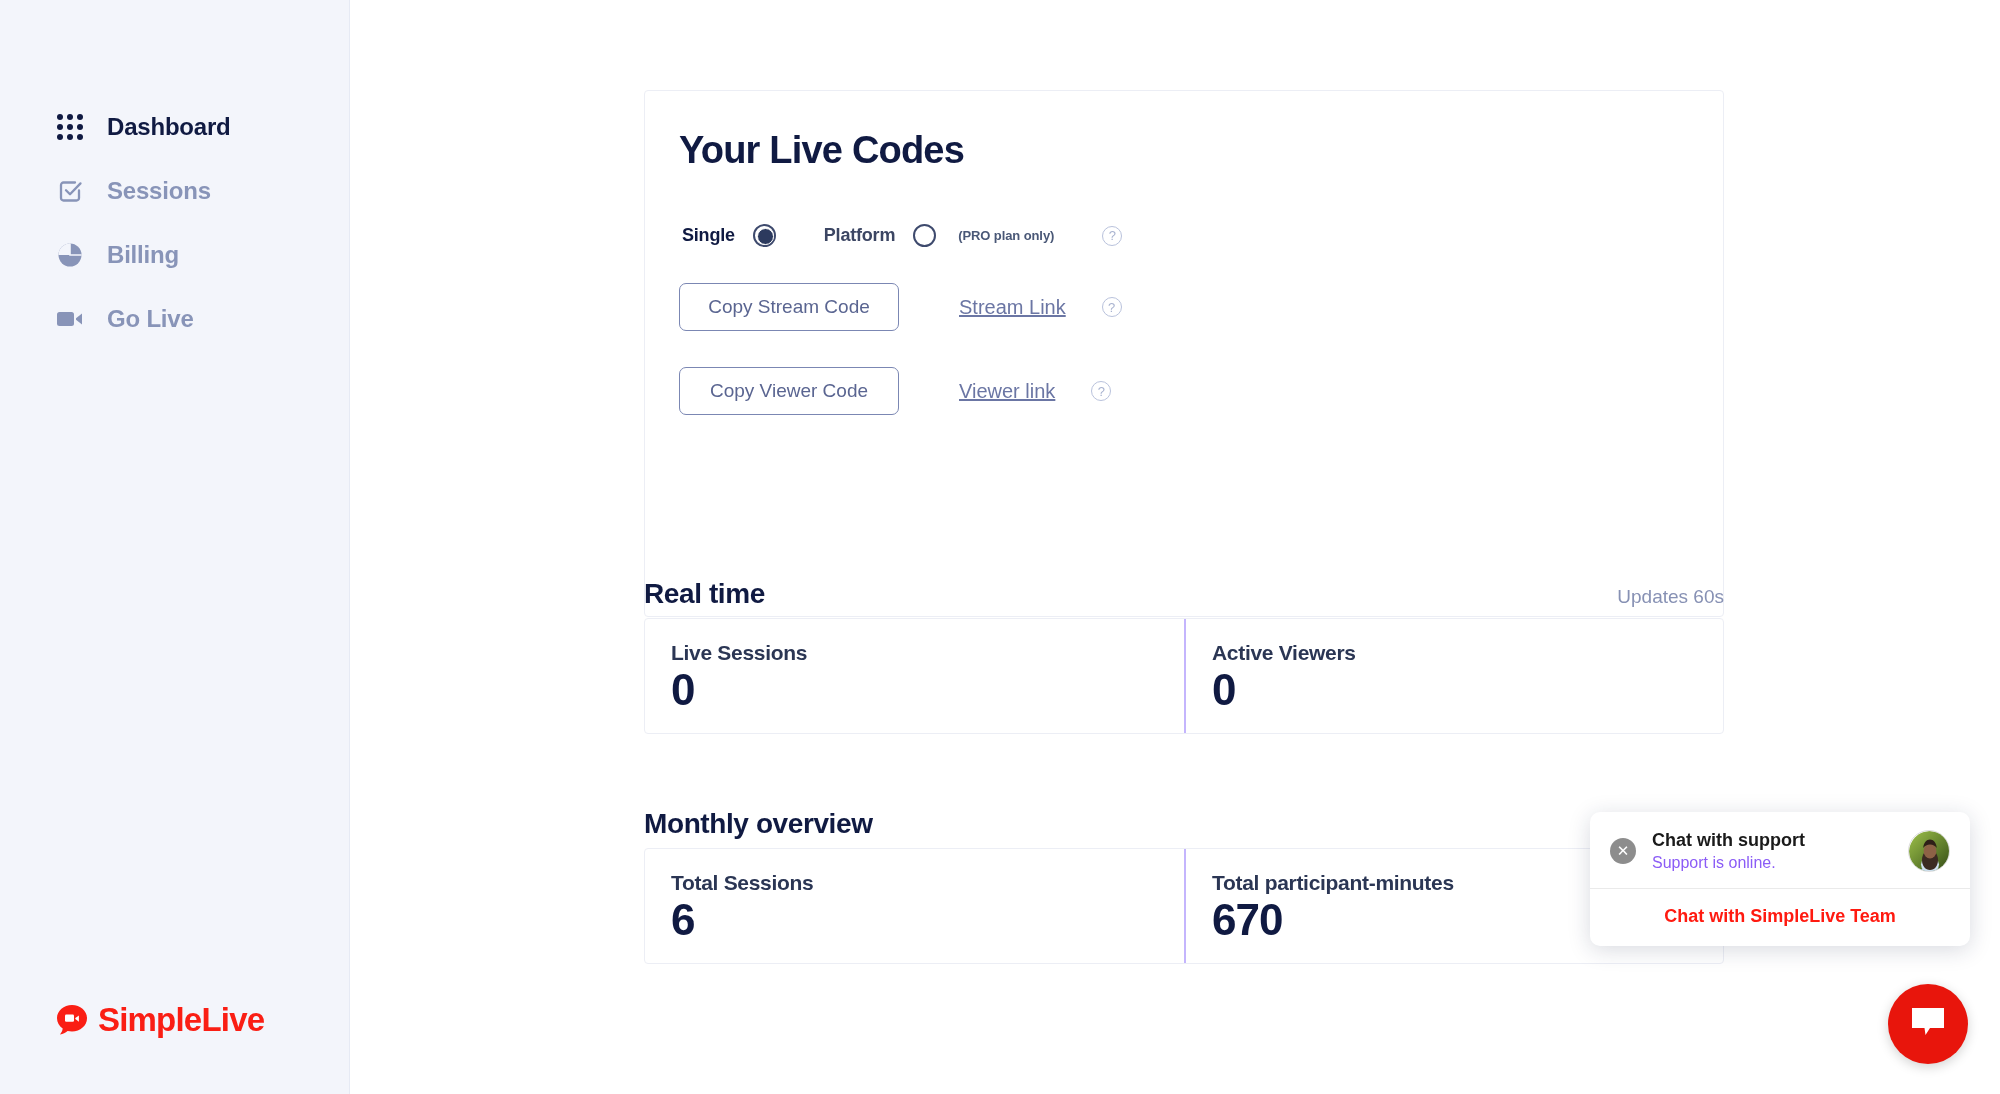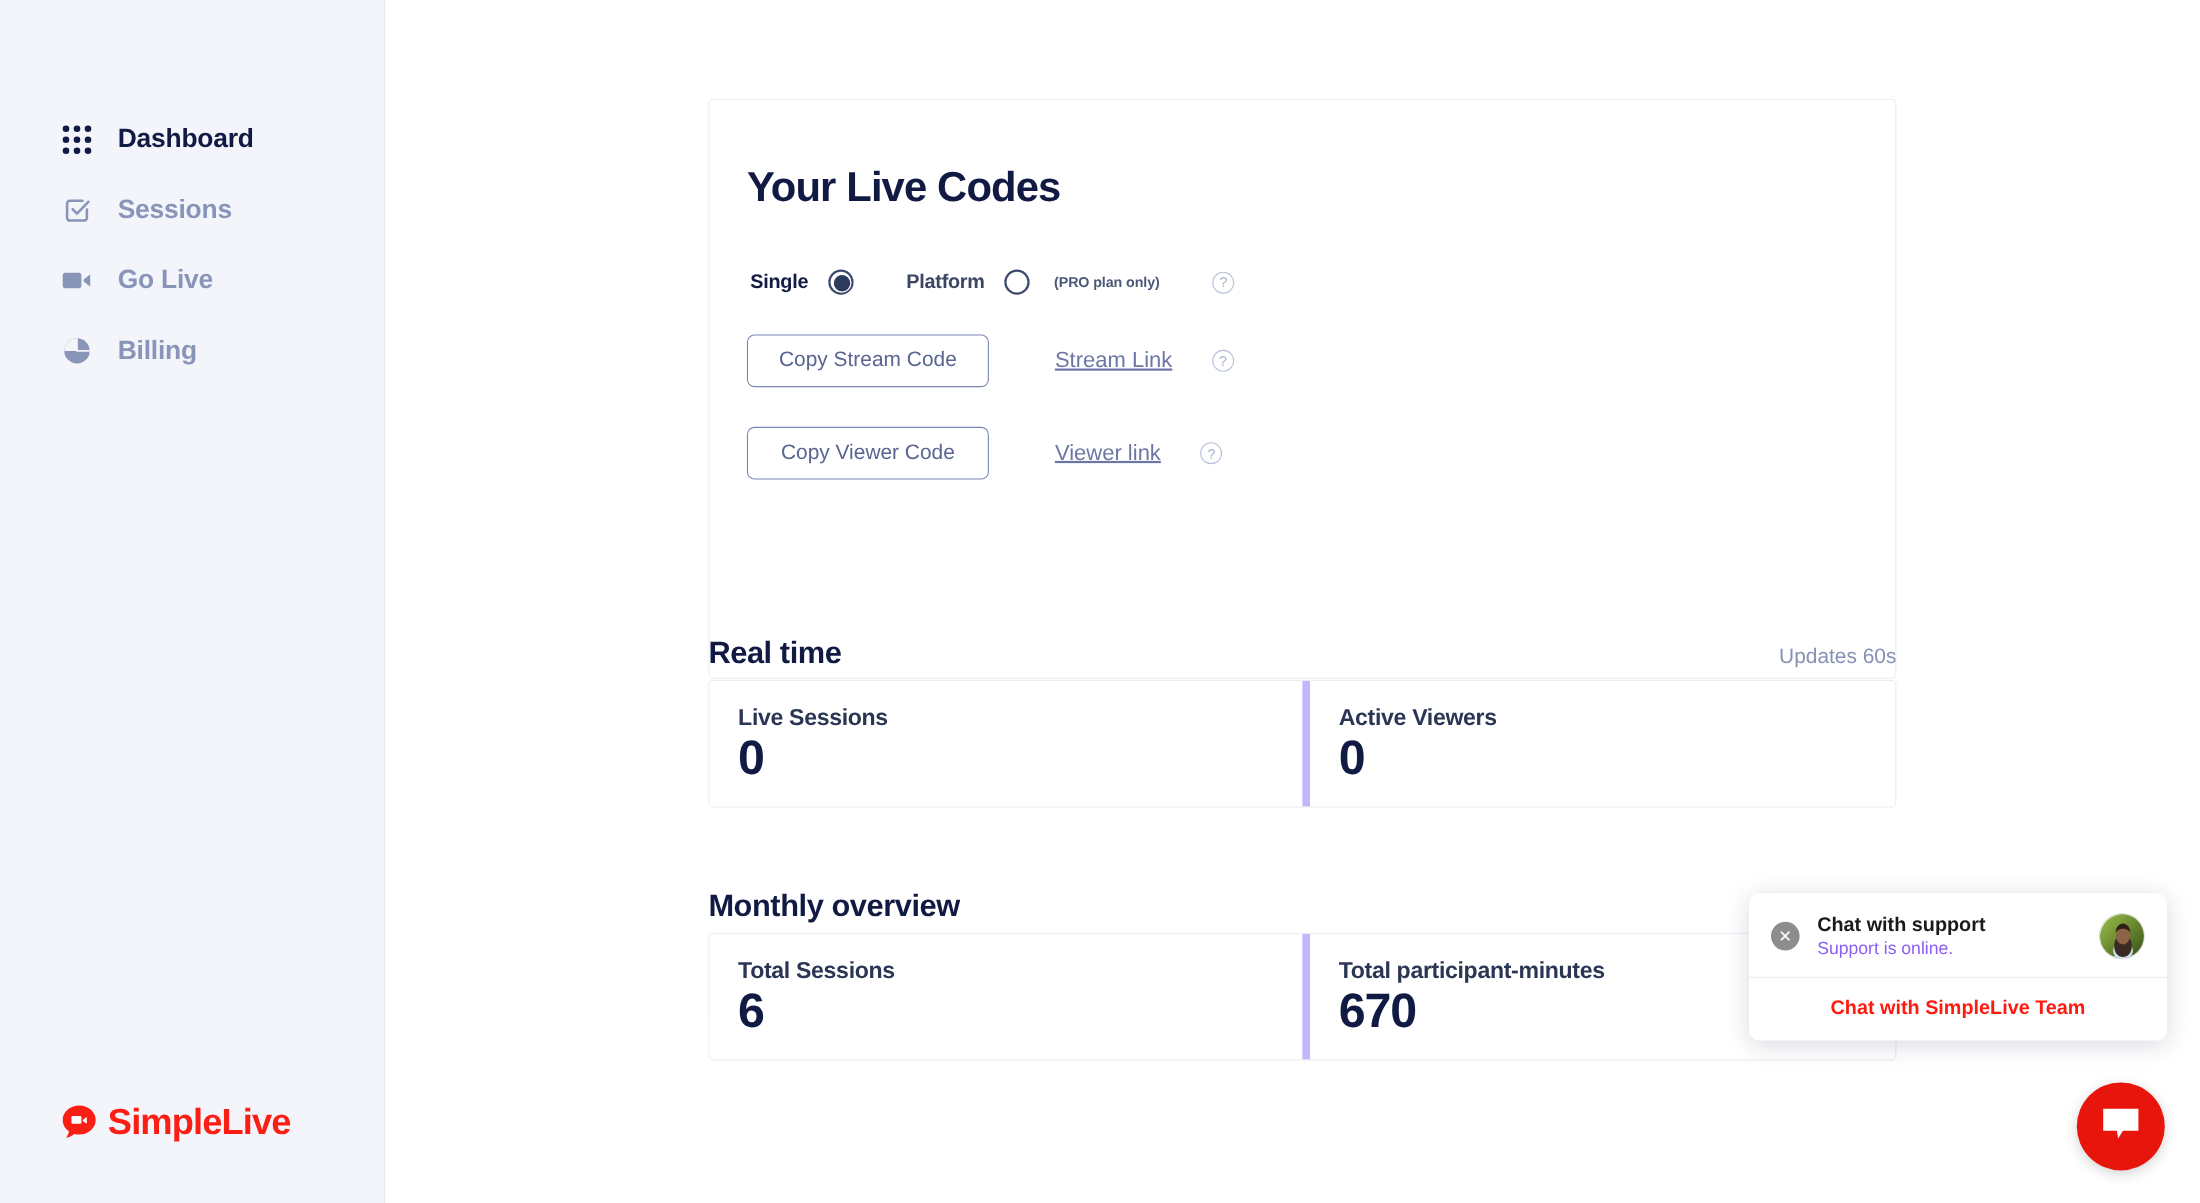--- a/index.html
+++ b/index.html
@@ -56,21 +56,21 @@
   .card {
     position: absolute;
     background: #fff;
     border: 1px solid #eceef5;
     border-radius: 4px;
   }
 
   
   #live-codes-card {
     left: 294px; top: 90px; width: 1080px; height: 527px;
-    padding: 59px 34px;
+    padding: 38px 34px;
   }
   .card-title {
     font-size: 38px; font-weight: bold; color: #101a42;
     letter-spacing: -0.8px;
   }
   .radio-row {
     display: flex; align-items: center;
     margin-top: 52px; padding-left: 3px;
   }
   .radio-label {
@@ -128,21 +128,21 @@
   }
 
   .stat-card {
     position: absolute; left: 294px; width: 1080px; height: 116px;
     border: 1px solid #eceef5; border-radius: 4px;
     background: #fff; display: flex;
   }
   .stat-cell {
     flex: 1 1 50%; padding: 22px 0 0 26px; position: relative;
   }
-  .stat-cell + .stat-cell { border-left: 7px solid #c4b5fd; }
+  .stat-cell + .stat-cell { border-left: 2px solid #c4b5fd; }
   .stat-label {
     font-size: 21px; font-weight: bold; color: #2b3654;
     letter-spacing: -0.3px;
   }
   .stat-value {
     font-size: 44px; font-weight: bold; color: #101a42;
     margin-top: 2px; letter-spacing: -1px; line-height: 1.05;
   }
 
   
@@ -207,41 +207,41 @@
       </div>
 
       <div class="nav-item">
         <span class="nav-icon">
           <svg width="28" height="28" viewBox="0 0 28 28">
             <path d="M23 13.5V21a2.5 2.5 0 0 1-2.5 2.5h-13A2.5 2.5 0 0 1 5 21V8a2.5 2.5 0 0 1 2.5-2.5H19" fill="none" stroke="#8894b8" stroke-width="2.3" stroke-linecap="round"></path>
             <path d="M10 13.2l4 4L24.5 6.4" fill="none" stroke="#8894b8" stroke-width="2.3" stroke-linecap="round" stroke-linejoin="round"></path>
           </svg>
         </span>
         <span class="nav-label">Sessions</span>
-      </div>
-
-      <div class="nav-item">
-        <span class="nav-icon">
-          <svg width="30" height="24" viewBox="0 0 30 24">
-            <rect x="2" y="5" width="17" height="14" rx="2.5" fill="#8894b8"></rect>
-            <path d="M21 11.2l6-4.6v10.8l-6-4.6z" fill="#8894b8"></path>
-          </svg>
-        </span>
-        <span class="nav-label">Go Live</span>
       </div>
 
       <div class="nav-item">
         <span class="nav-icon">
           <svg width="28" height="28" viewBox="0 0 28 28">
             <circle cx="14" cy="14" r="11.5" fill="#8894b8"></circle>
             <path d="M14 14V2.5A11.5 11.5 0 0 0 2.5 14H14z" fill="#f3f5fb"></path>
             <path d="M14 2.5V14h11.5" fill="none" stroke="#f3f5fb" stroke-width="1.6"></path>
           </svg>
         </span>
         <span class="nav-label">Billing</span>
+      </div>
+
+      <div class="nav-item">
+        <span class="nav-icon">
+          <svg width="30" height="24" viewBox="0 0 30 24">
+            <rect x="2" y="5" width="17" height="14" rx="2.5" fill="#8894b8"></rect>
+            <path d="M21 11.2l6-4.6v10.8l-6-4.6z" fill="#8894b8"></path>
+          </svg>
+        </span>
+        <span class="nav-label">Go Live</span>
       </div>
 
 
     </nav>
 
     <div class="logo-wrap">
       <span class="logo-mark">
         <svg width="34" height="34" viewBox="0 0 34 34">
           <path d="M17 2C8.7 2 2 7.9 2 15.2c0 4.2 2.2 7.9 5.7 10.3-.3 2.3-1.3 4.3-2.7 5.9 2.9-.5 5.5-1.8 7.6-3.5 1.4.3 2.9.5 4.4.5 8.3 0 15-5.9 15-13.2S25.3 2 17 2z" fill="#fa1e14"></path>
           <rect x="10" y="11.5" width="9" height="7.2" rx="1.2" fill="#fff"></rect>

